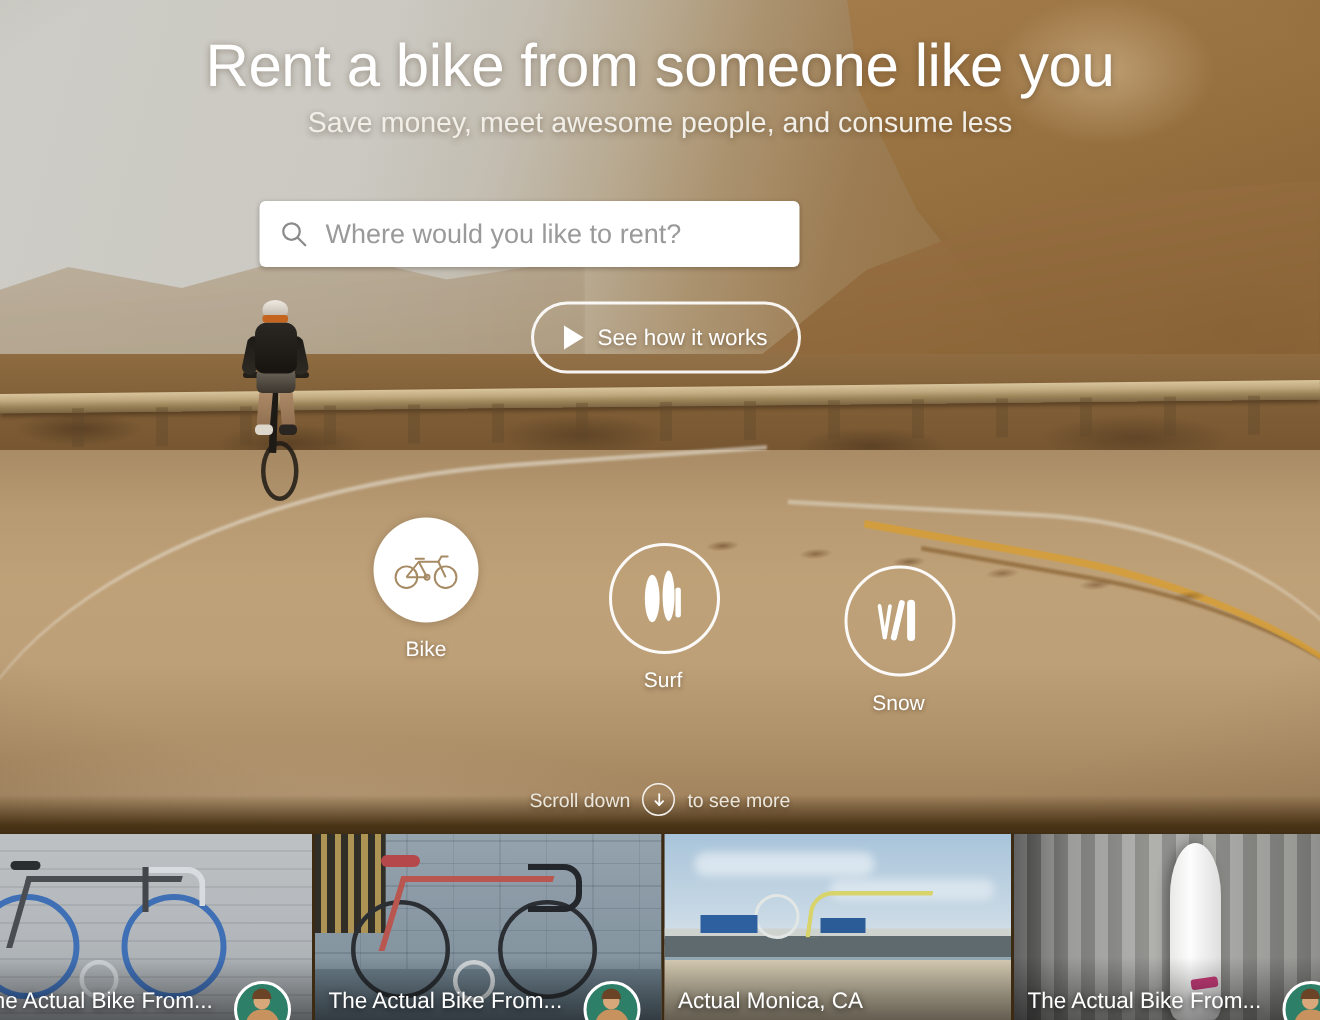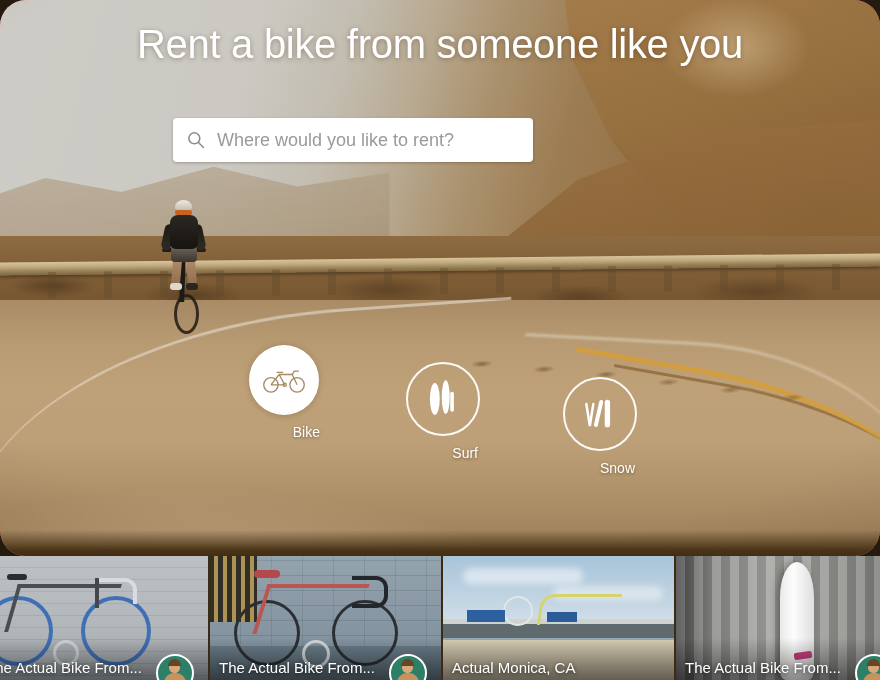--- a/index.html
+++ b/index.html
@@ -4,21 +4,21 @@
 <style>
   html,body{margin:0;padding:0;}
   body{
     width:880px;height:680px;overflow:hidden;
     font-family:"Liberation Sans","DejaVu Sans",sans-serif;
     background:#241a10;
   }
   .page{position:relative;width:880px;height:680px;overflow:hidden;}
 
   
-  .hero{position:relative;width:880px;height:556px;overflow:hidden;background:#ef4444;border-radius:26px;}
+  .hero{position:relative;width:880px;height:556px;overflow:hidden;background:#ef4444;}
 
   
   .sky{position:absolute;left:0;top:0;width:880px;height:240px;
     background:linear-gradient(105deg,#cdccc6 0%,#cbc9c2 28%,#c3bdb1 38%,#b9ab93 46%,#ab9370 54%,#9c7c52 64%,#8f6c41 80%,#87633b 100%);}
 
   
   .cliff{position:absolute;right:0;top:-12px;width:480px;height:330px;
     background:
       radial-gradient(ellipse 120px 80px at 70% 18%,rgba(255,238,205,.35),rgba(0,0,0,0) 62%),
       radial-gradient(ellipse 160px 110px at 30% 62%,rgba(90,58,30,.42),rgba(0,0,0,0) 66%),
@@ -118,21 +118,21 @@
 
   
   .heroContent{position:absolute;inset:0;}
   .headline{position:absolute;left:0;top:22px;width:880px;text-align:center;
     font-size:40px;font-weight:400;color:#fff;letter-spacing:-.3px;
     text-shadow:0 1px 5px rgba(60,40,18,.38);}
   .subhead{position:absolute;left:0;top:72px;width:880px;text-align:center;
     font-size:19px;font-weight:400;color:#f2efe9;
     text-shadow:0 1px 4px rgba(60,40,18,.45);}
 
-  .searchRow{position:absolute;left:173px;top:118px;width:576px;height:44px;display:flex;gap:8px;}
+  .searchRow{position:absolute;left:173px;top:134px;width:576px;height:44px;display:flex;gap:8px;}
   .searchBox{position:relative;flex:0 0 360px;height:44px;background:#fff;border-radius:4px;
     box-shadow:0 1px 3px rgba(40,25,10,.28);display:flex;align-items:center;}
   .magGlass{position:absolute;left:13px;top:12px;width:20px;height:20px;}
   .searchInput{border:0;outline:0;background:transparent;margin-left:42px;width:300px;
     font-family:"Liberation Sans",sans-serif;font-size:18px;color:#3c3c3c;}
   .searchInput::placeholder{color:#9a9a9a;}
   .searchBtn{flex:0 0 172px;height:44px;border:0;border-radius:4px;cursor:pointer;
     background:#3aae42;color:#fff;font-family:"Liberation Sans",sans-serif;
     font-size:19px;font-weight:400;box-shadow:0 1px 3px rgba(30,70,25,.3);}
 
@@ -142,21 +142,21 @@
   .playTri{width:0;height:0;border-left:13px solid #fff;border-top:8px solid transparent;
     border-bottom:8px solid transparent;}
   .howLabel{font-size:15px;color:#fff;text-shadow:0 1px 3px rgba(60,40,18,.4);}
 
   
   .cats{position:absolute;left:0;top:345px;width:880px;height:110px;}
   .cat{position:absolute;text-align:center;cursor:pointer;}
   .catCircle{width:70px;height:70px;border-radius:50%;display:flex;align-items:center;justify-content:center;margin:0 auto;}
   .cat.active .catCircle{background:#fff;box-shadow:0 1px 6px rgba(60,40,18,.25);}
   .cat.idle .catCircle{border:2px solid rgba(255,255,255,.95);}
-  .catLabel{margin-top:9px;font-size:14px;color:#fff;text-shadow:0 1px 3px rgba(60,40,18,.5);text-align:right;}
+  .catLabel{margin-top:9px;font-size:14px;color:#fff;text-shadow:0 1px 3px rgba(60,40,18,.5);}
   #cat-bike{left:248px;top:0;width:72px;}
   #cat-surf{left:406px;top:17px;width:72px;}
   #cat-snow{left:563px;top:32px;width:72px;}
 
   .scrollHint{position:absolute;left:0;top:522px;width:880px;display:flex;align-items:center;
     justify-content:center;gap:8px;font-size:13px;color:#ece7dd;
     text-shadow:0 1px 3px rgba(60,40,18,.5);}
   .arrowCircle{width:20px;height:20px;border-radius:50%;border:1.5px solid rgba(255,255,255,.9);
     display:flex;align-items:center;justify-content:center;}
 
@@ -271,31 +271,36 @@
       <div class="cy-head"></div>
       <div class="cy-visor"></div>
     </div>
 
     <div class="vignette"></div>
     <div class="bottomFade"></div>
 
     <div class="heroContent">
 
       <div class="headline">Rent a bike from someone like you</div>
+      <div class="subhead">Save money, meet awesome people, and consume less</div>
 
       <div class="searchRow">
         <div class="searchBox">
           <svg class="magGlass" viewBox="0 0 24 24" fill="none" stroke="#8b8b8b" stroke-width="1.8">
             <circle cx="10" cy="10" r="6.6"></circle>
             <line x1="15" y1="15" x2="21" y2="21" stroke-linecap="round"></line>
           </svg>
           <input class="searchInput" type="text" value="" placeholder="Where would you like to rent?" style="">
         </div>
       </div>
 
+      <div class="howItWorks">
+        <span class="playTri"></span>
+        <span class="howLabel">See how it works</span>
+      </div>
 
       <div class="cats">
 
         <div class="cat active" id="cat-bike">
           <div class="catCircle">
             <svg width="44" height="30" viewBox="0 0 64 40" fill="none" stroke="#a58a63" stroke-width="1.9">
               <circle cx="13" cy="27" r="10.5"></circle>
               <circle cx="51" cy="27" r="10.5"></circle>
               <path d="M13 27 L25 12 L44 12 L51 27 M25 12 L33 27 L13 27" stroke-linejoin="round"></path>
               <path d="M22 9 L30 9" stroke-linecap="round"></path>
@@ -323,20 +328,30 @@
               <rect x="6" y="8" width="2.6" height="25" rx="1.3" fill="#fff" transform="rotate(-9 7 20)"></rect>
               <rect x="10" y="8" width="2.6" height="25" rx="1.3" fill="#fff" transform="rotate(9 11 20)"></rect>
               <rect x="16.5" y="5" width="4.2" height="29" rx="2.1" fill="#fff" transform="rotate(13 18.6 19)"></rect>
               <rect x="25" y="5" width="5.6" height="29" rx="2.8" fill="#fff"></rect>
             </svg>
           </div>
           <div class="catLabel">Snow</div>
         </div>
       </div>
 
+      <div class="scrollHint">
+        <span>Scroll down</span>
+        <span class="arrowCircle">
+          <svg width="11" height="11" viewBox="0 0 12 12" fill="none" stroke="#fff" stroke-width="1.3" stroke-linecap="round" stroke-linejoin="round">
+            <line x1="6" y1="1.6" x2="6" y2="9.4"></line>
+            <polyline points="3.2,6.6 6,9.6 8.8,6.6"></polyline>
+          </svg>
+        </span>
+        <span>to see more</span>
+      </div>
 
     </div>
   </div>
 
   <div class="gallery">
 
     <div class="card">
       <div class="cardImg img1">
         <div class="i1-wall"></div>
         <div class="i1-wheelA"></div>

